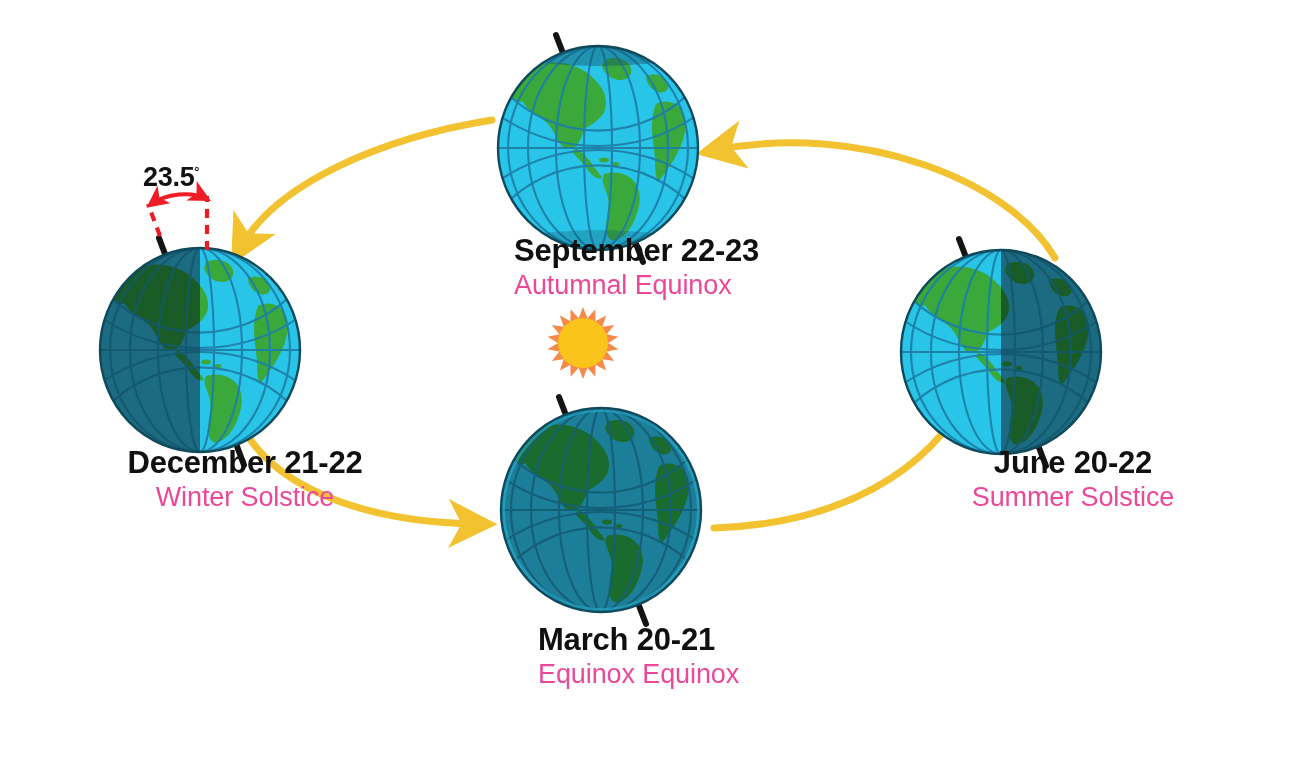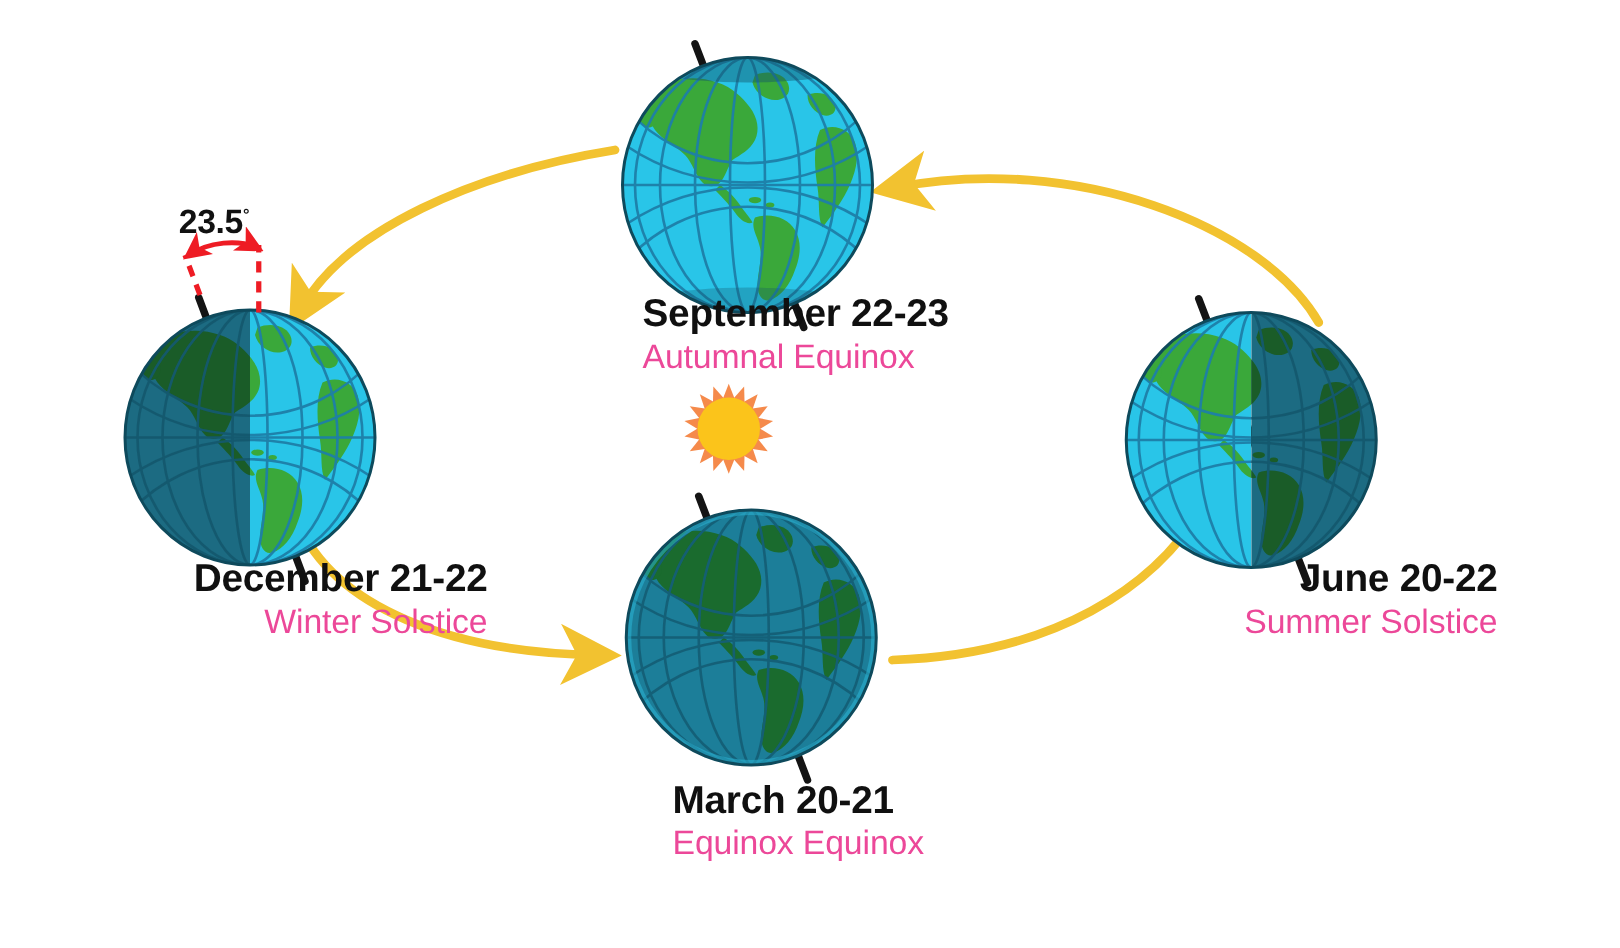--- a/index.html
+++ b/index.html
@@ -42,24 +42,24 @@
     letter-spacing: -0.2px;
     color: #101010;
   }
   .label-sub {
     font-size: 27px;
     font-weight: normal;
     color: #ec4899;
     margin-top: 3px;
     letter-spacing: -0.1px;
   }
-  #label-december { left: 100px; top: 447px; width: 290px; text-align: right; }
+  #label-december { left: 100px; top: 447px; width: 290px; text-align: center; }
   #label-september { left: 514px; top: 235px; width: 300px; text-align: left; }
   #label-march     { left: 538px; top: 624px; width: 260px; text-align: left; }
-  #label-june      { left: 948px; top: 447px; width: 250px; text-align: right; }
+  #label-june      { left: 948px; top: 447px; width: 250px; text-align: center; }
 
   #tilt-label {
     position: absolute;
     left: 143px;
     top: 162px;
     font-size: 27px;
     font-weight: bold;
     color: #111111;
     letter-spacing: -0.3px;
   }

